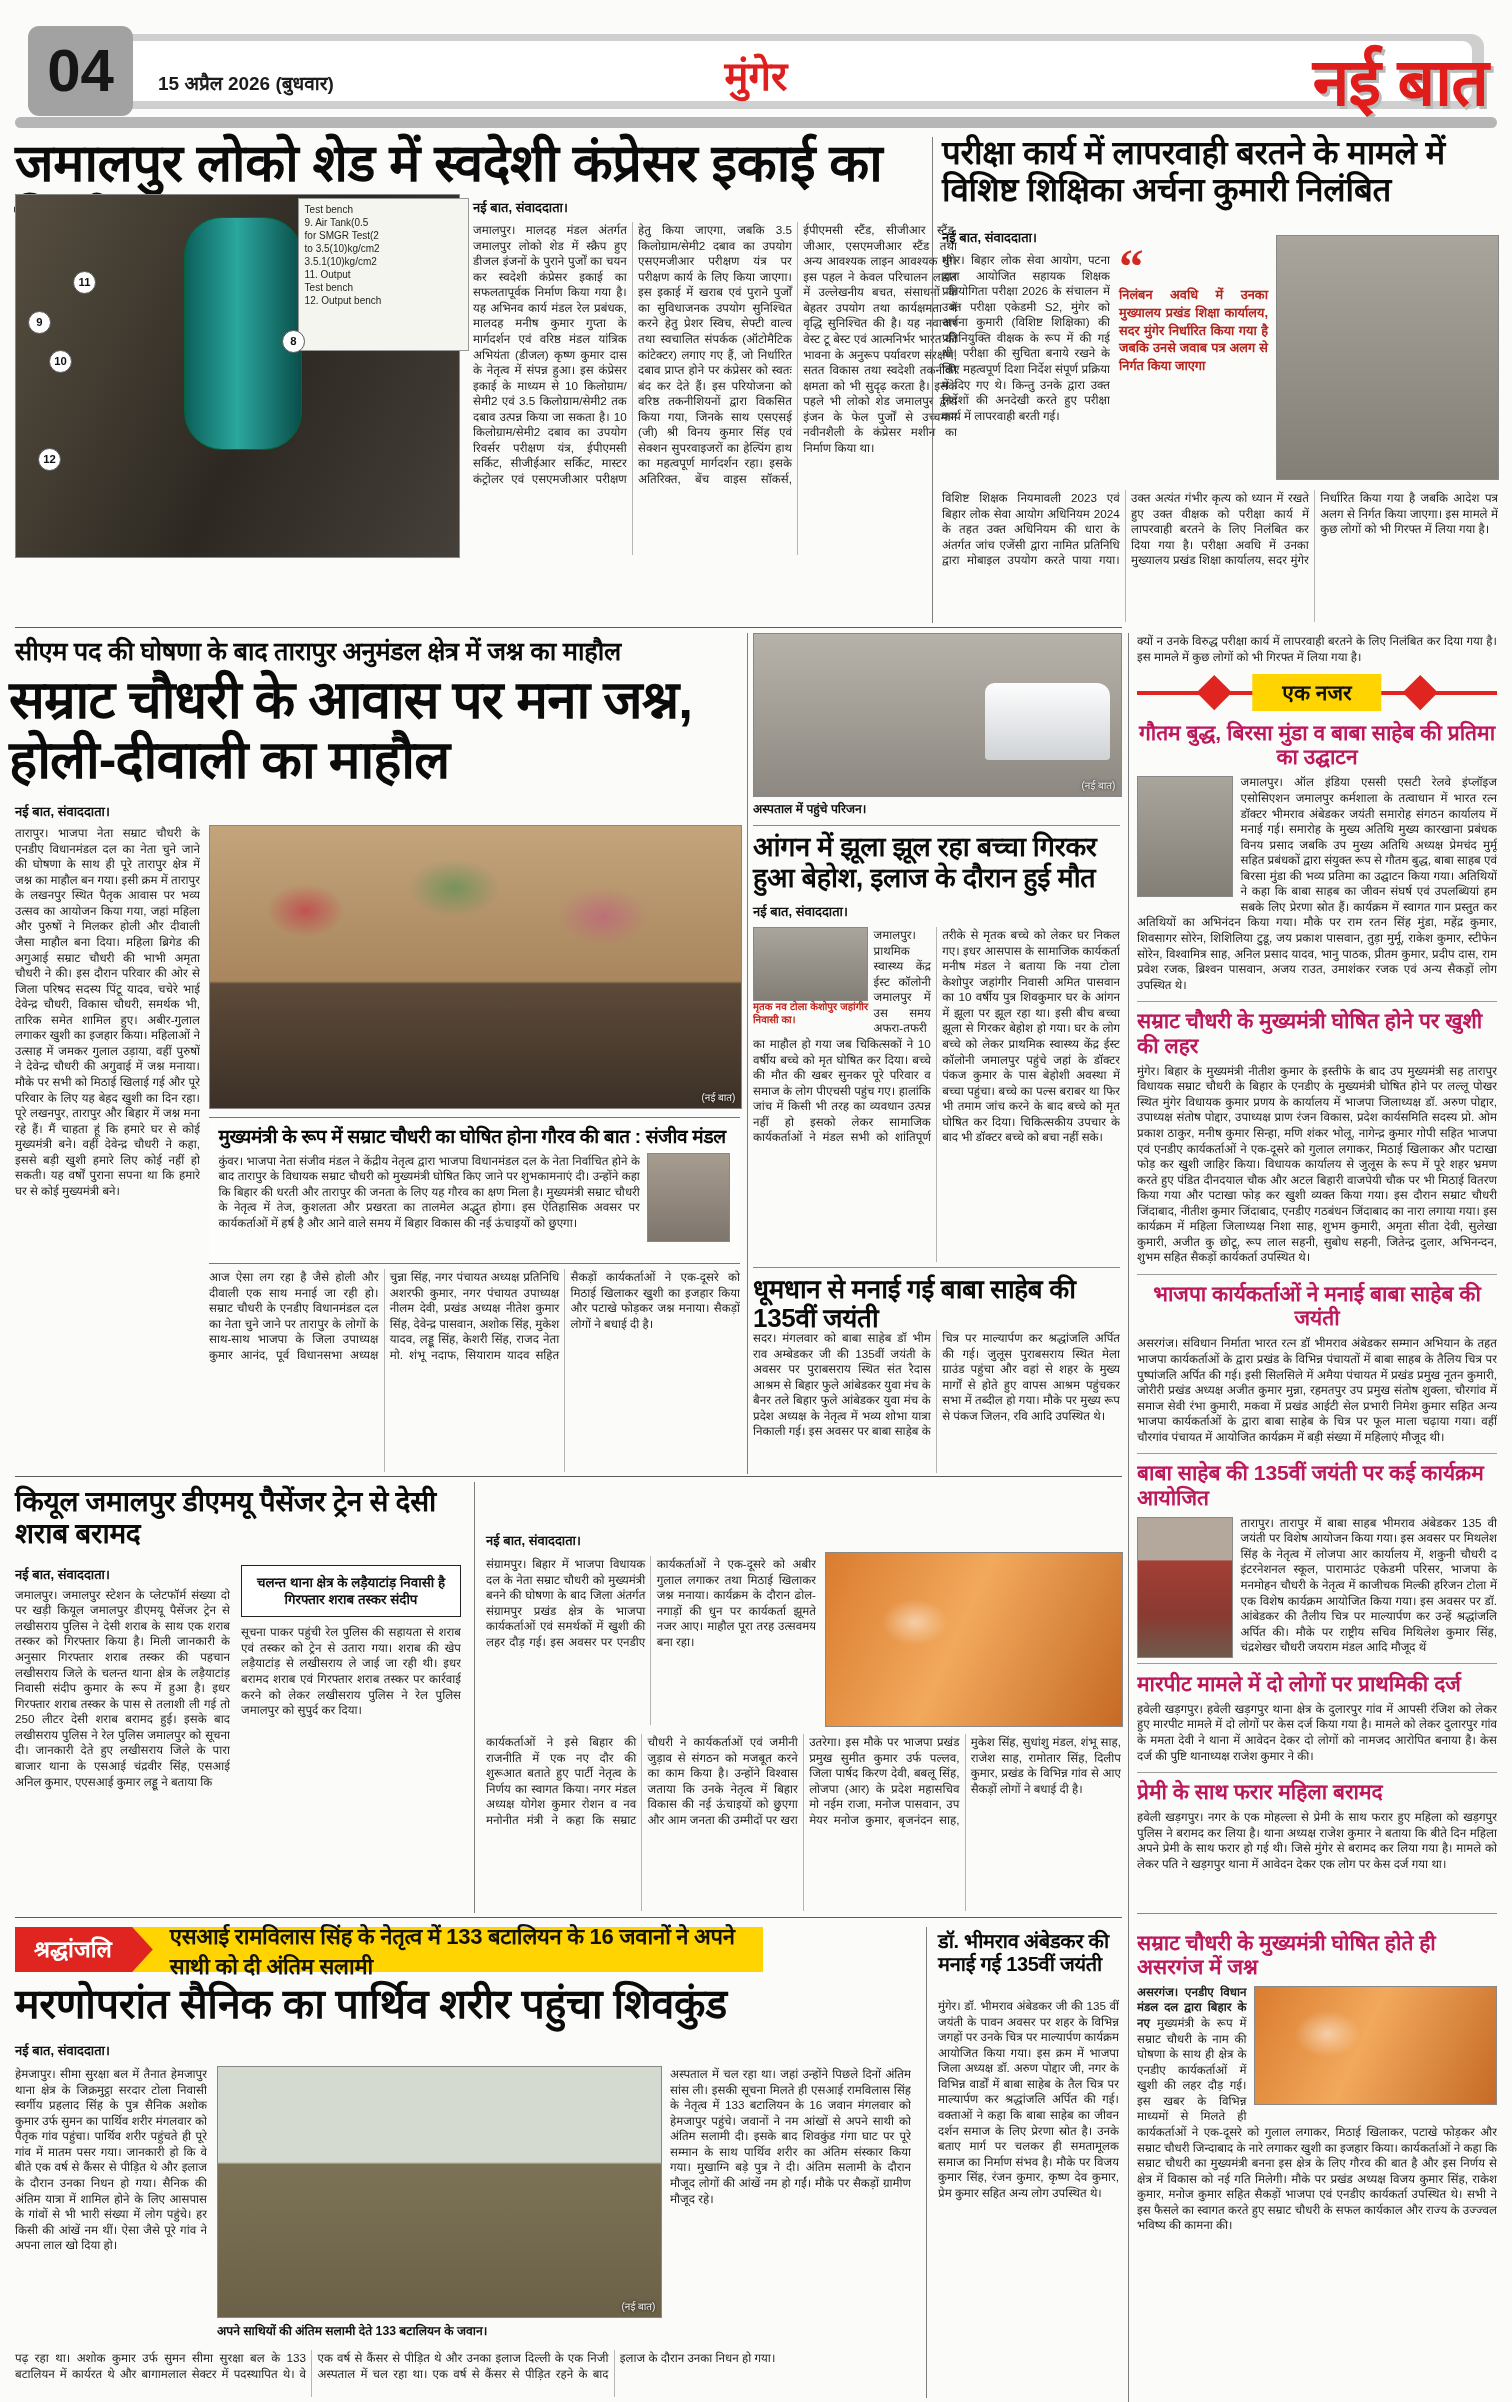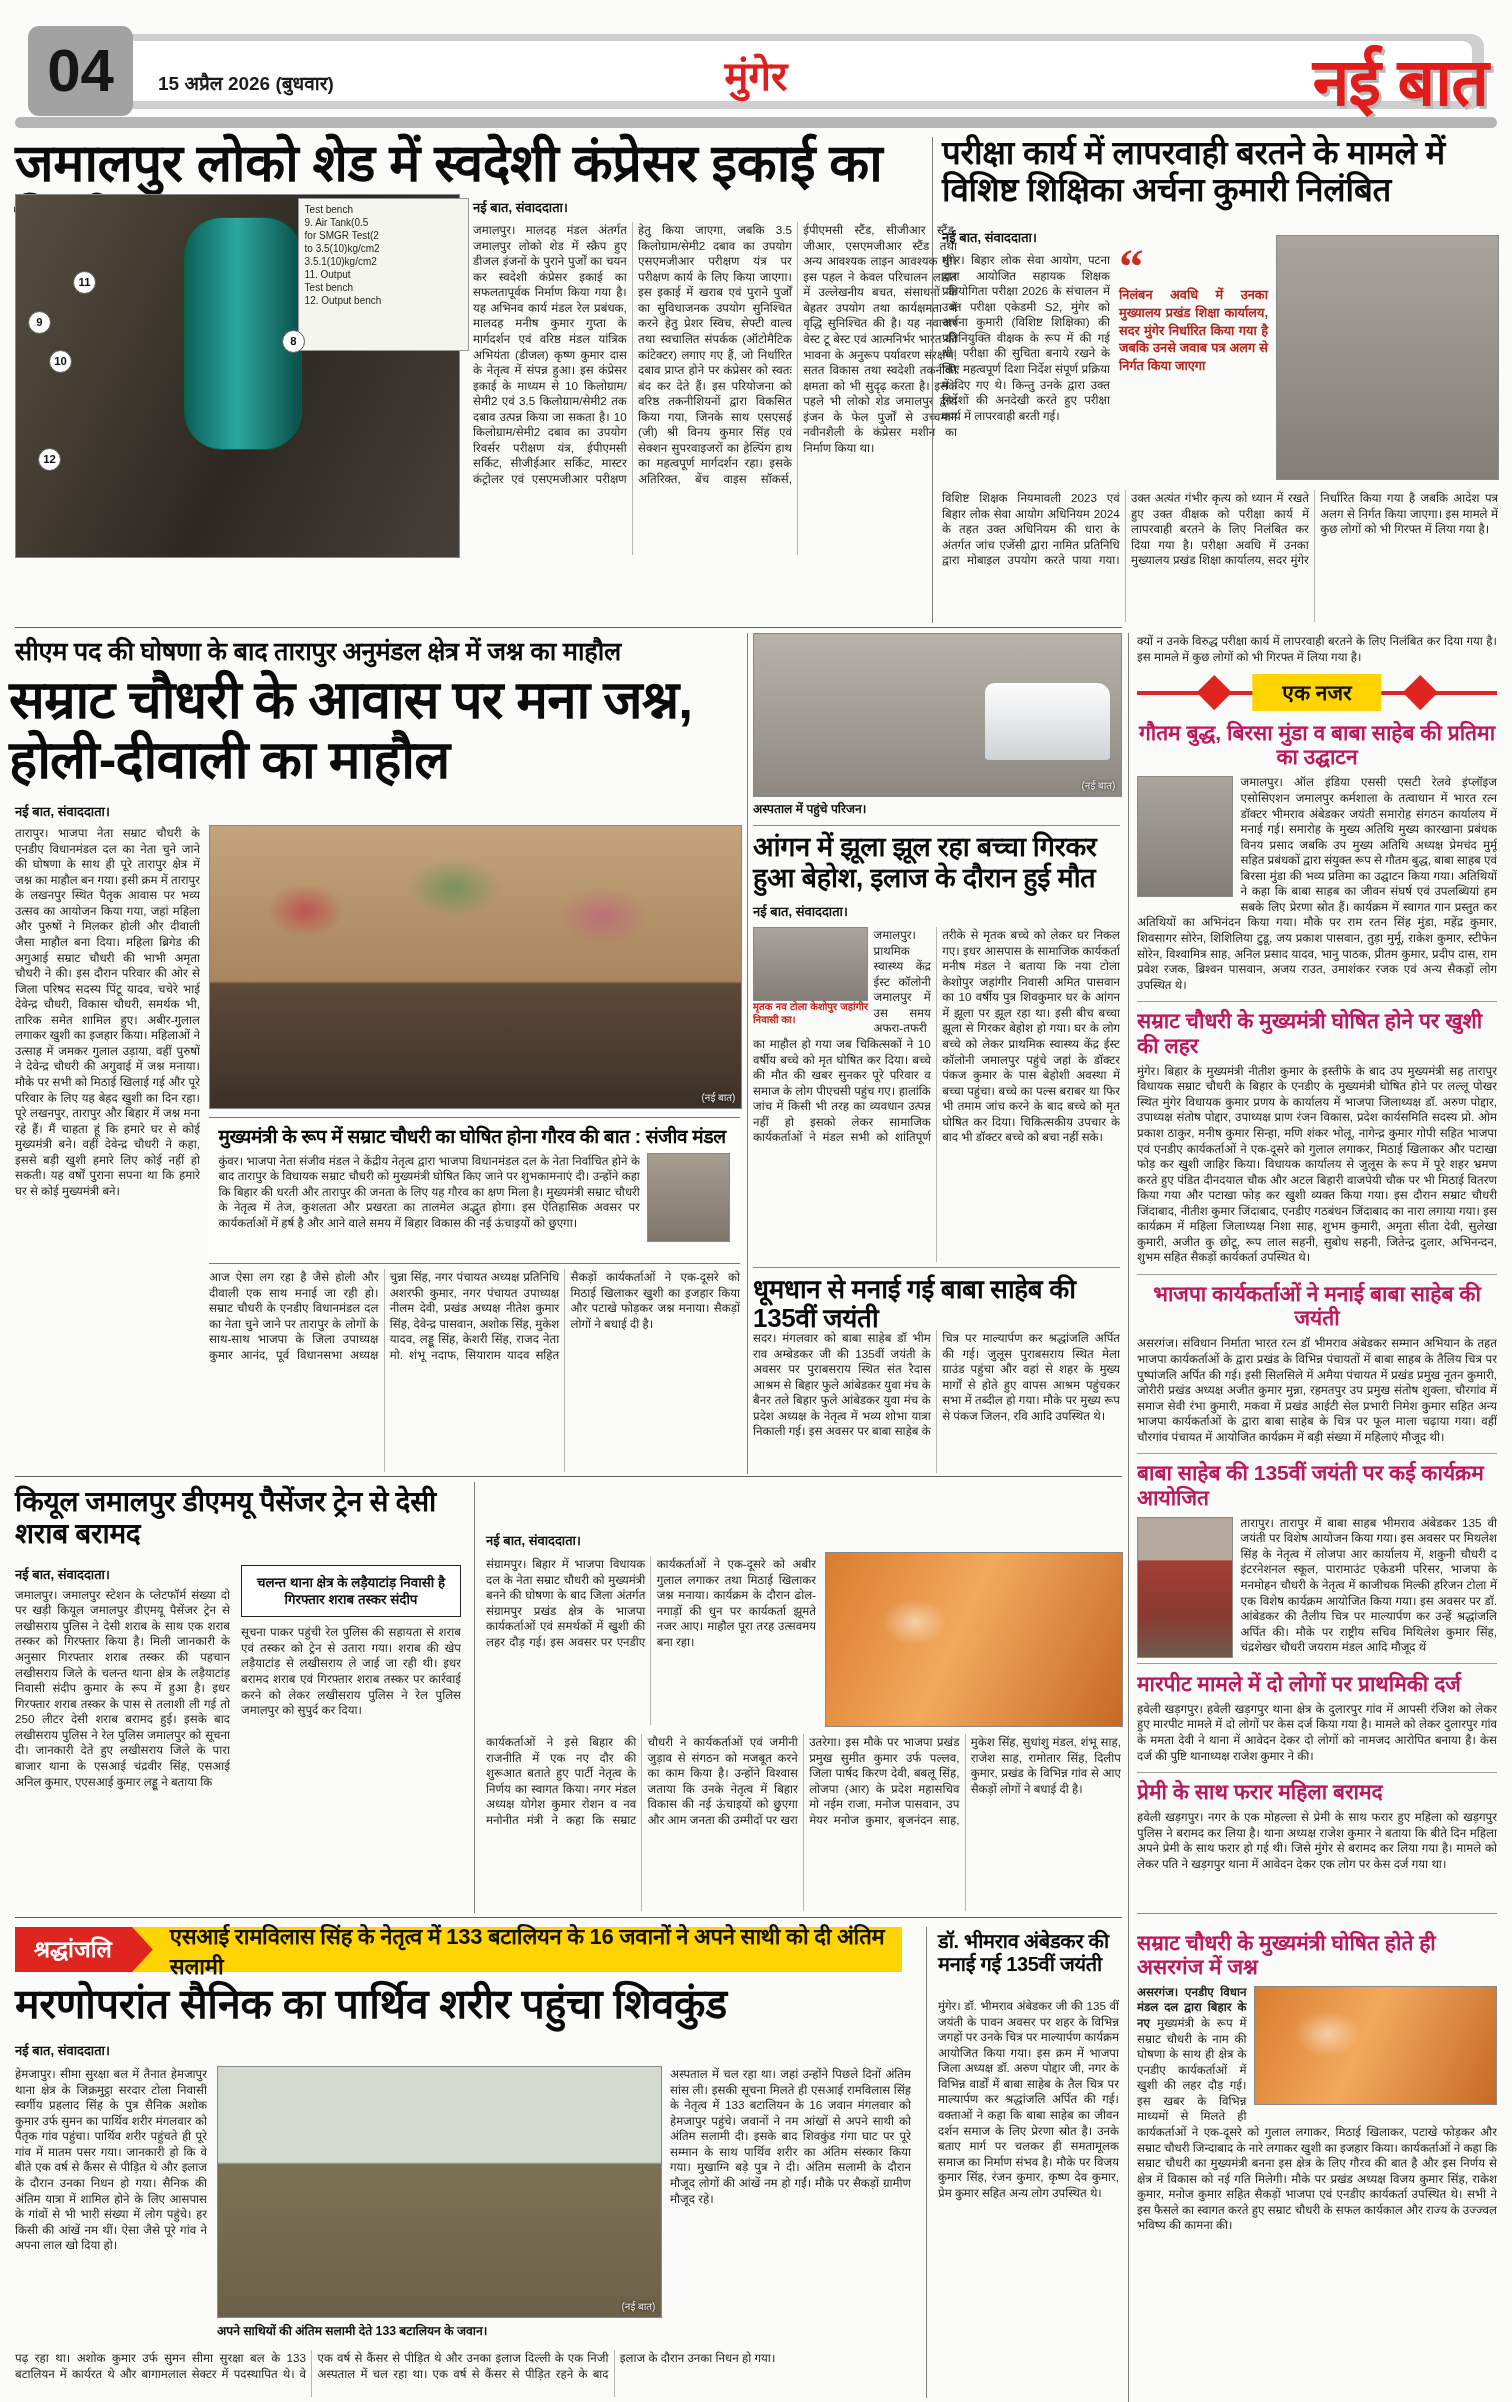--- a/index.html
+++ b/index.html
@@ -36,21 +36,21 @@
   .quote-ic{font-size:49px;font-weight:900;color:#d02a20;line-height:0.8;font-family:"Liberation Serif",serif;}
   .quote-tx{font-size:12.8px;font-weight:bold;line-height:1.38;color:#b4251d;text-align:justify;}
   .qbox{border-top:1.4px solid #777;border-bottom:1.4px solid #777;background:#fdfdfb;padding:7.5px 9.4px;}
   .ek{position:relative;height:40px;margin:9.4px 0 3.8px;}
   .ek-line{position:absolute;left:0;right:0;top:17px;height:4.7px;background:#e02420;}
   .ek-arr{position:absolute;top:6.6px;width:24.5px;height:24.5px;background:#e02420;transform:rotate(45deg);z-index:1;}
   .ek-box{position:absolute;left:50%;top:0;transform:translateX(-50%);background:#ffd400;padding:4.7px 30px;
           font-size:21px;font-weight:900;color:#111;z-index:2;white-space:nowrap;}
   .rail-title{font-size:21px;font-weight:bold;line-height:1.16;color:#be185d;margin:7.5px 0 4.7px;}
   .rail-sep{border-top:0.9px solid #9c9c9c;margin:8.5px 0 1.9px;}
-  .banner{left:15px;top:1927px;width:887px;height:45px;background:#ffd400;display:flex;align-items:center;}
+  .banner{left:15px;top:1927px;width:748px;height:45px;background:#ffd400;display:flex;align-items:center;}
   .banner-label{background:#e02420;color:#fff;font-size:22.6px;font-weight:900;height:45px;line-height:45px;
                 padding:0 41px 0 19px;clip-path:polygon(0 0,85% 0,100% 50%,85% 100%,0 100%);}
   .banner-text{font-size:22px;font-weight:900;color:#111;margin-left:17px;letter-spacing:-0.3px;}
   .inset4{border:1.9px solid #222;padding:7.5px 8.5px;font-size:13.4px;font-weight:bold;line-height:1.3;
           text-align:center;color:#141414;margin-bottom:7.5px;background:#fff;}
   .red-cap{color:#c3261d;font-size:10px;font-weight:bold;line-height:1.25;}
   
   .ph-machine{background:linear-gradient(115deg,#564e40 0%,#2d2922 55%,#45403a 100%);}
   .ph-tank{position:absolute;left:38%;top:6%;width:26%;height:64%;border-radius:38px;
            background:linear-gradient(90deg,#0c5f5a,#2aa79e 45%,#0a4f4b);border:0.9px solid #063;}

